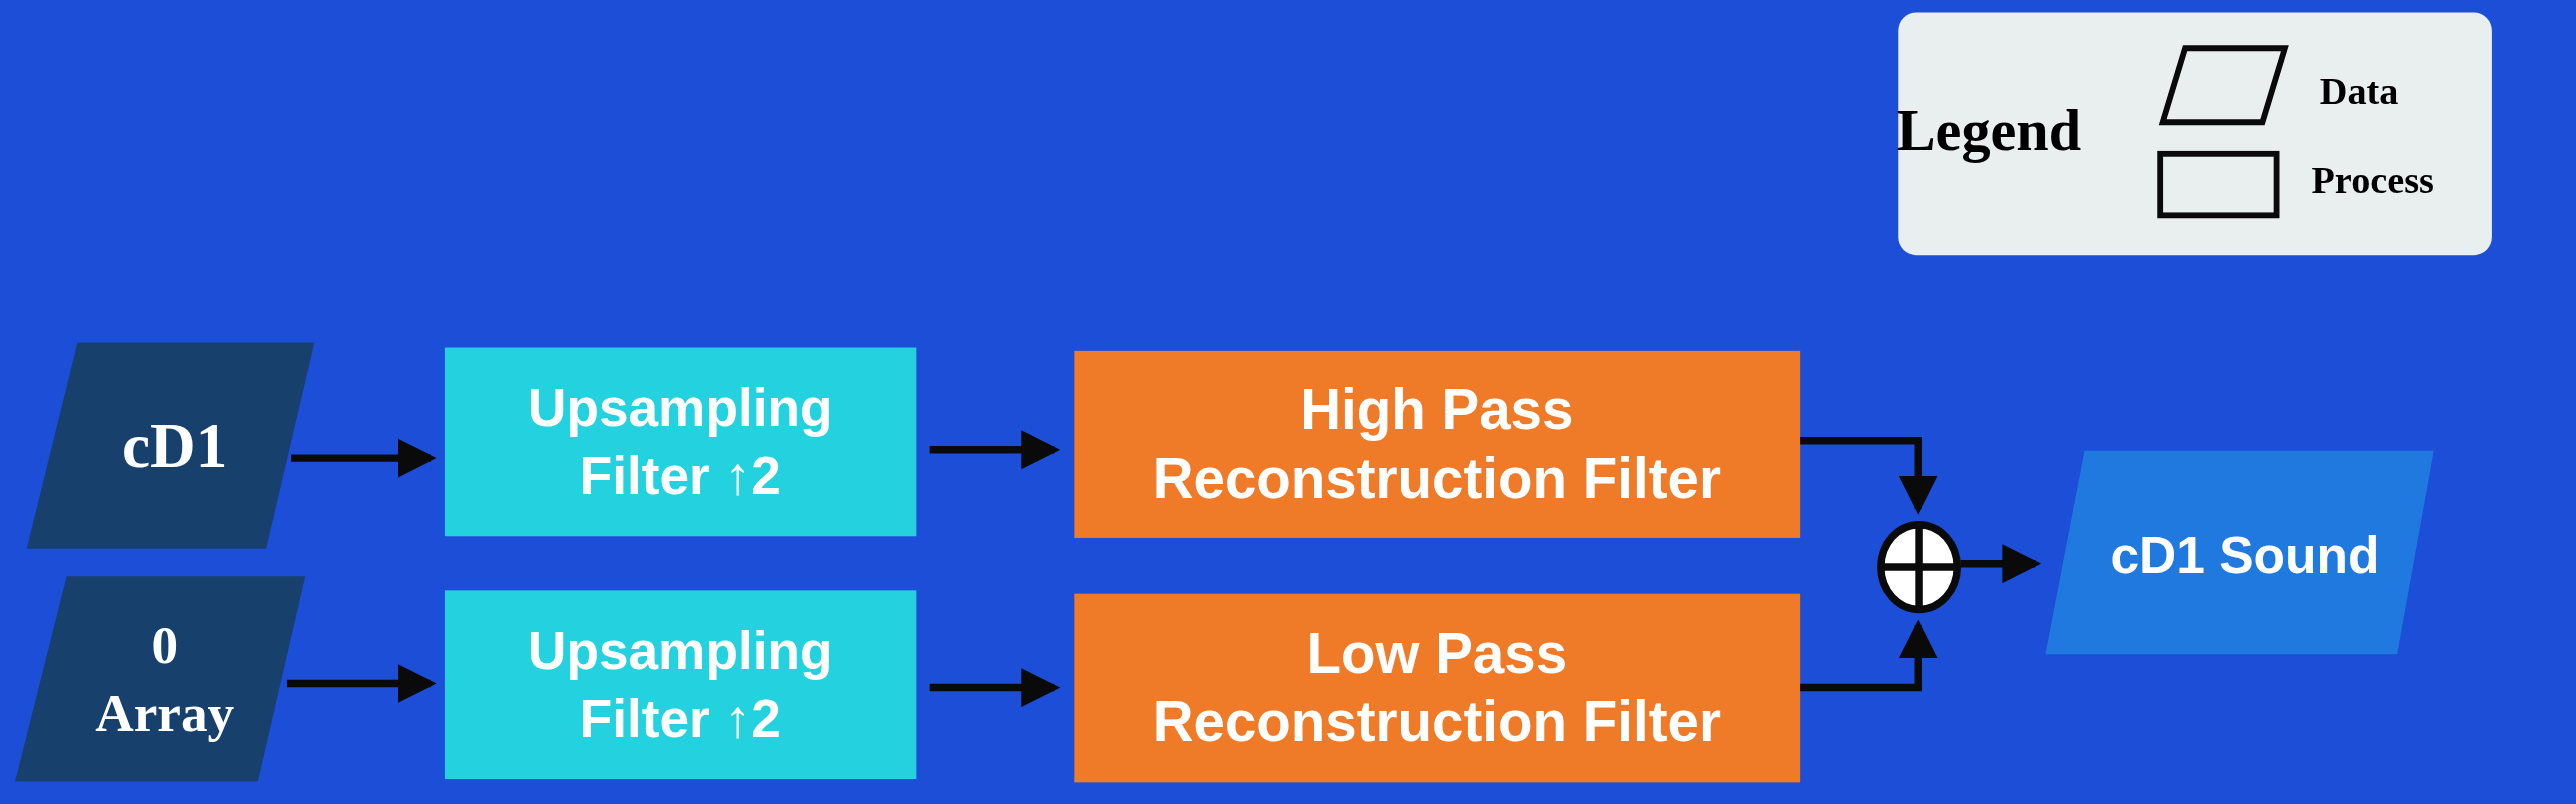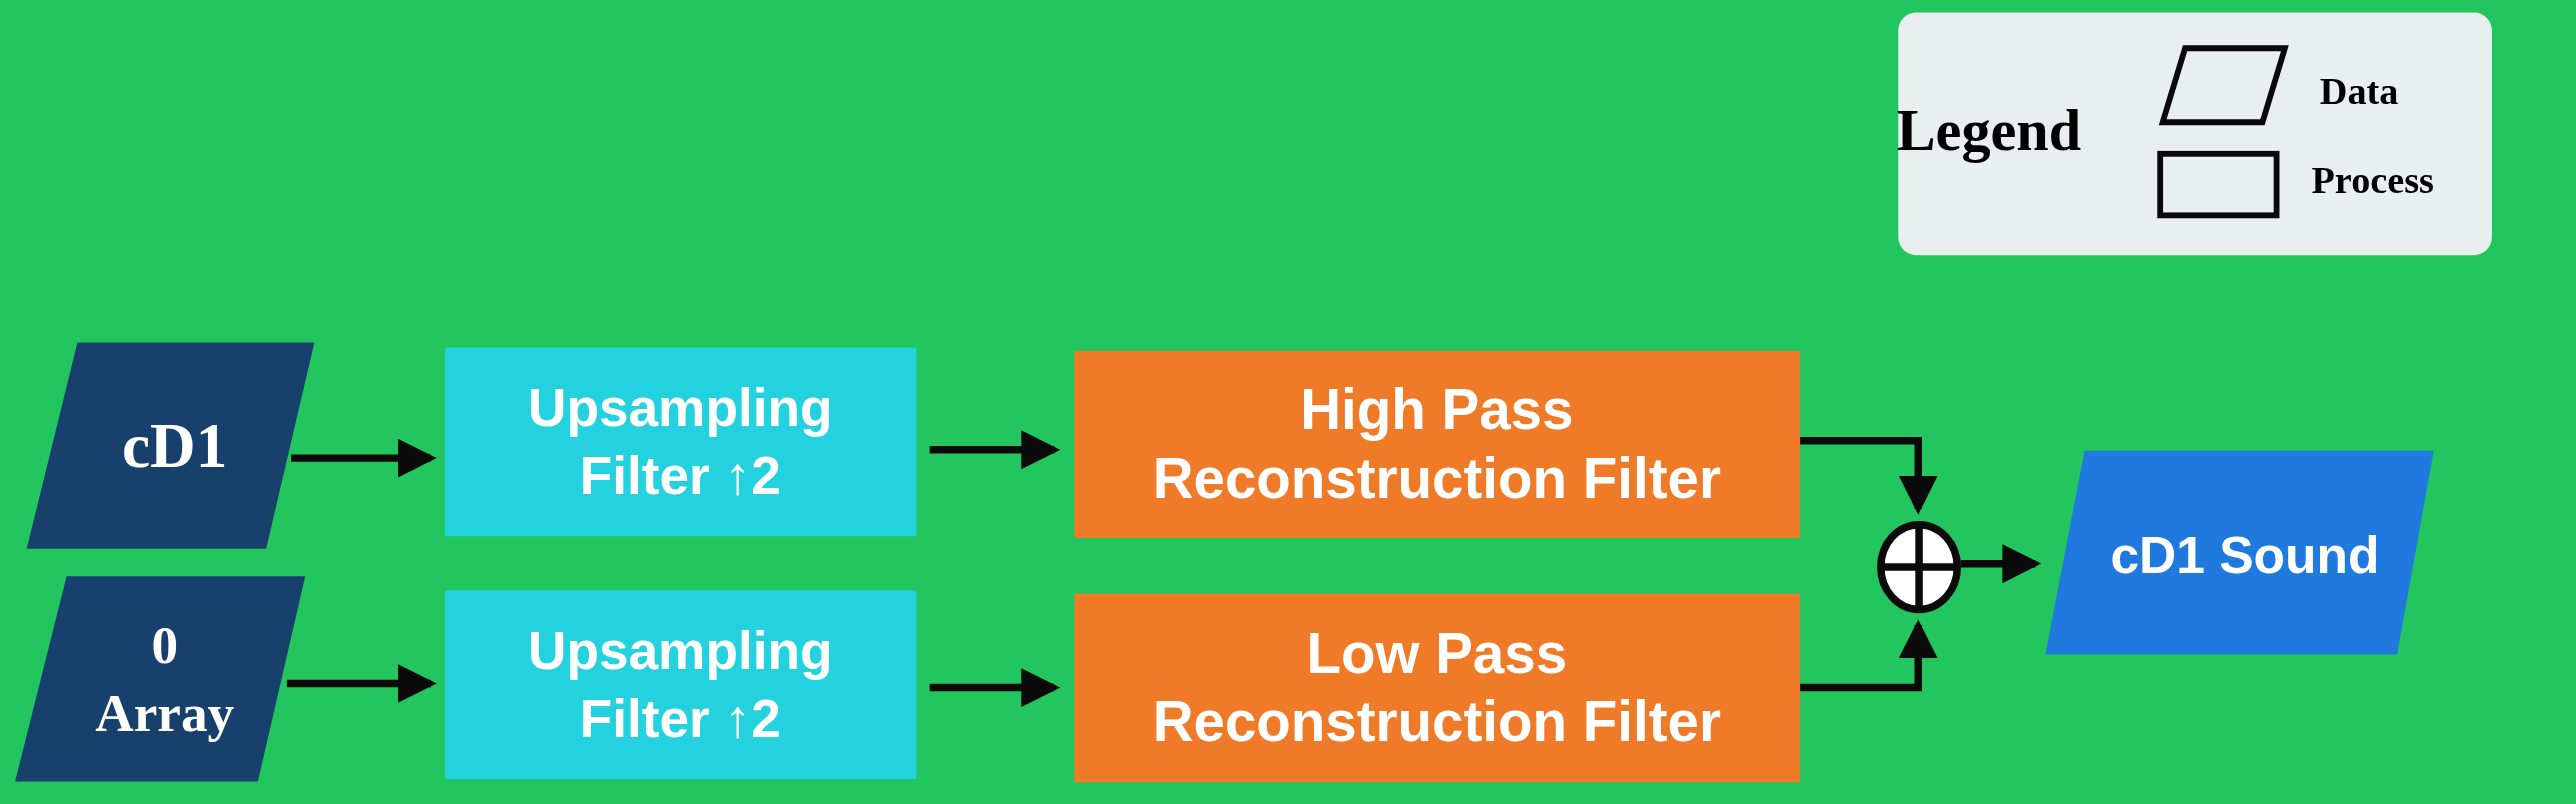--- a/index.html
+++ b/index.html
@@ -1,16 +1,16 @@
 <!DOCTYPE html>
 <html style="font-size:13.3px"><head>
 <meta charset="utf-8">
 <style>
   html,body{margin:0;padding:0;background:#ffffff;}
-  .stage{width:2576px;height:804px;position:relative;background:#22c55e;overflow:hidden;}
+  .stage{width:2576px;height:804px;position:relative;background:#1d4ed8;overflow:hidden;}
   svg{display:block;}
   text{font-weight:bold;}
   .serif{font-family:"Liberation Serif","DejaVu Serif",serif;}
   .sans{font-family:"Liberation Sans","DejaVu Sans",sans-serif;}
   .t-white{fill:#ffffff;}
   .t-black{fill:#000000;}
   .mid{text-anchor:middle;dominant-baseline:central;}
   .start{text-anchor:start;dominant-baseline:central;}
   .conn{stroke:#0a0a0a;stroke-width:9;fill:none;}
   .outline{stroke:#0a0a0a;fill:none;}

